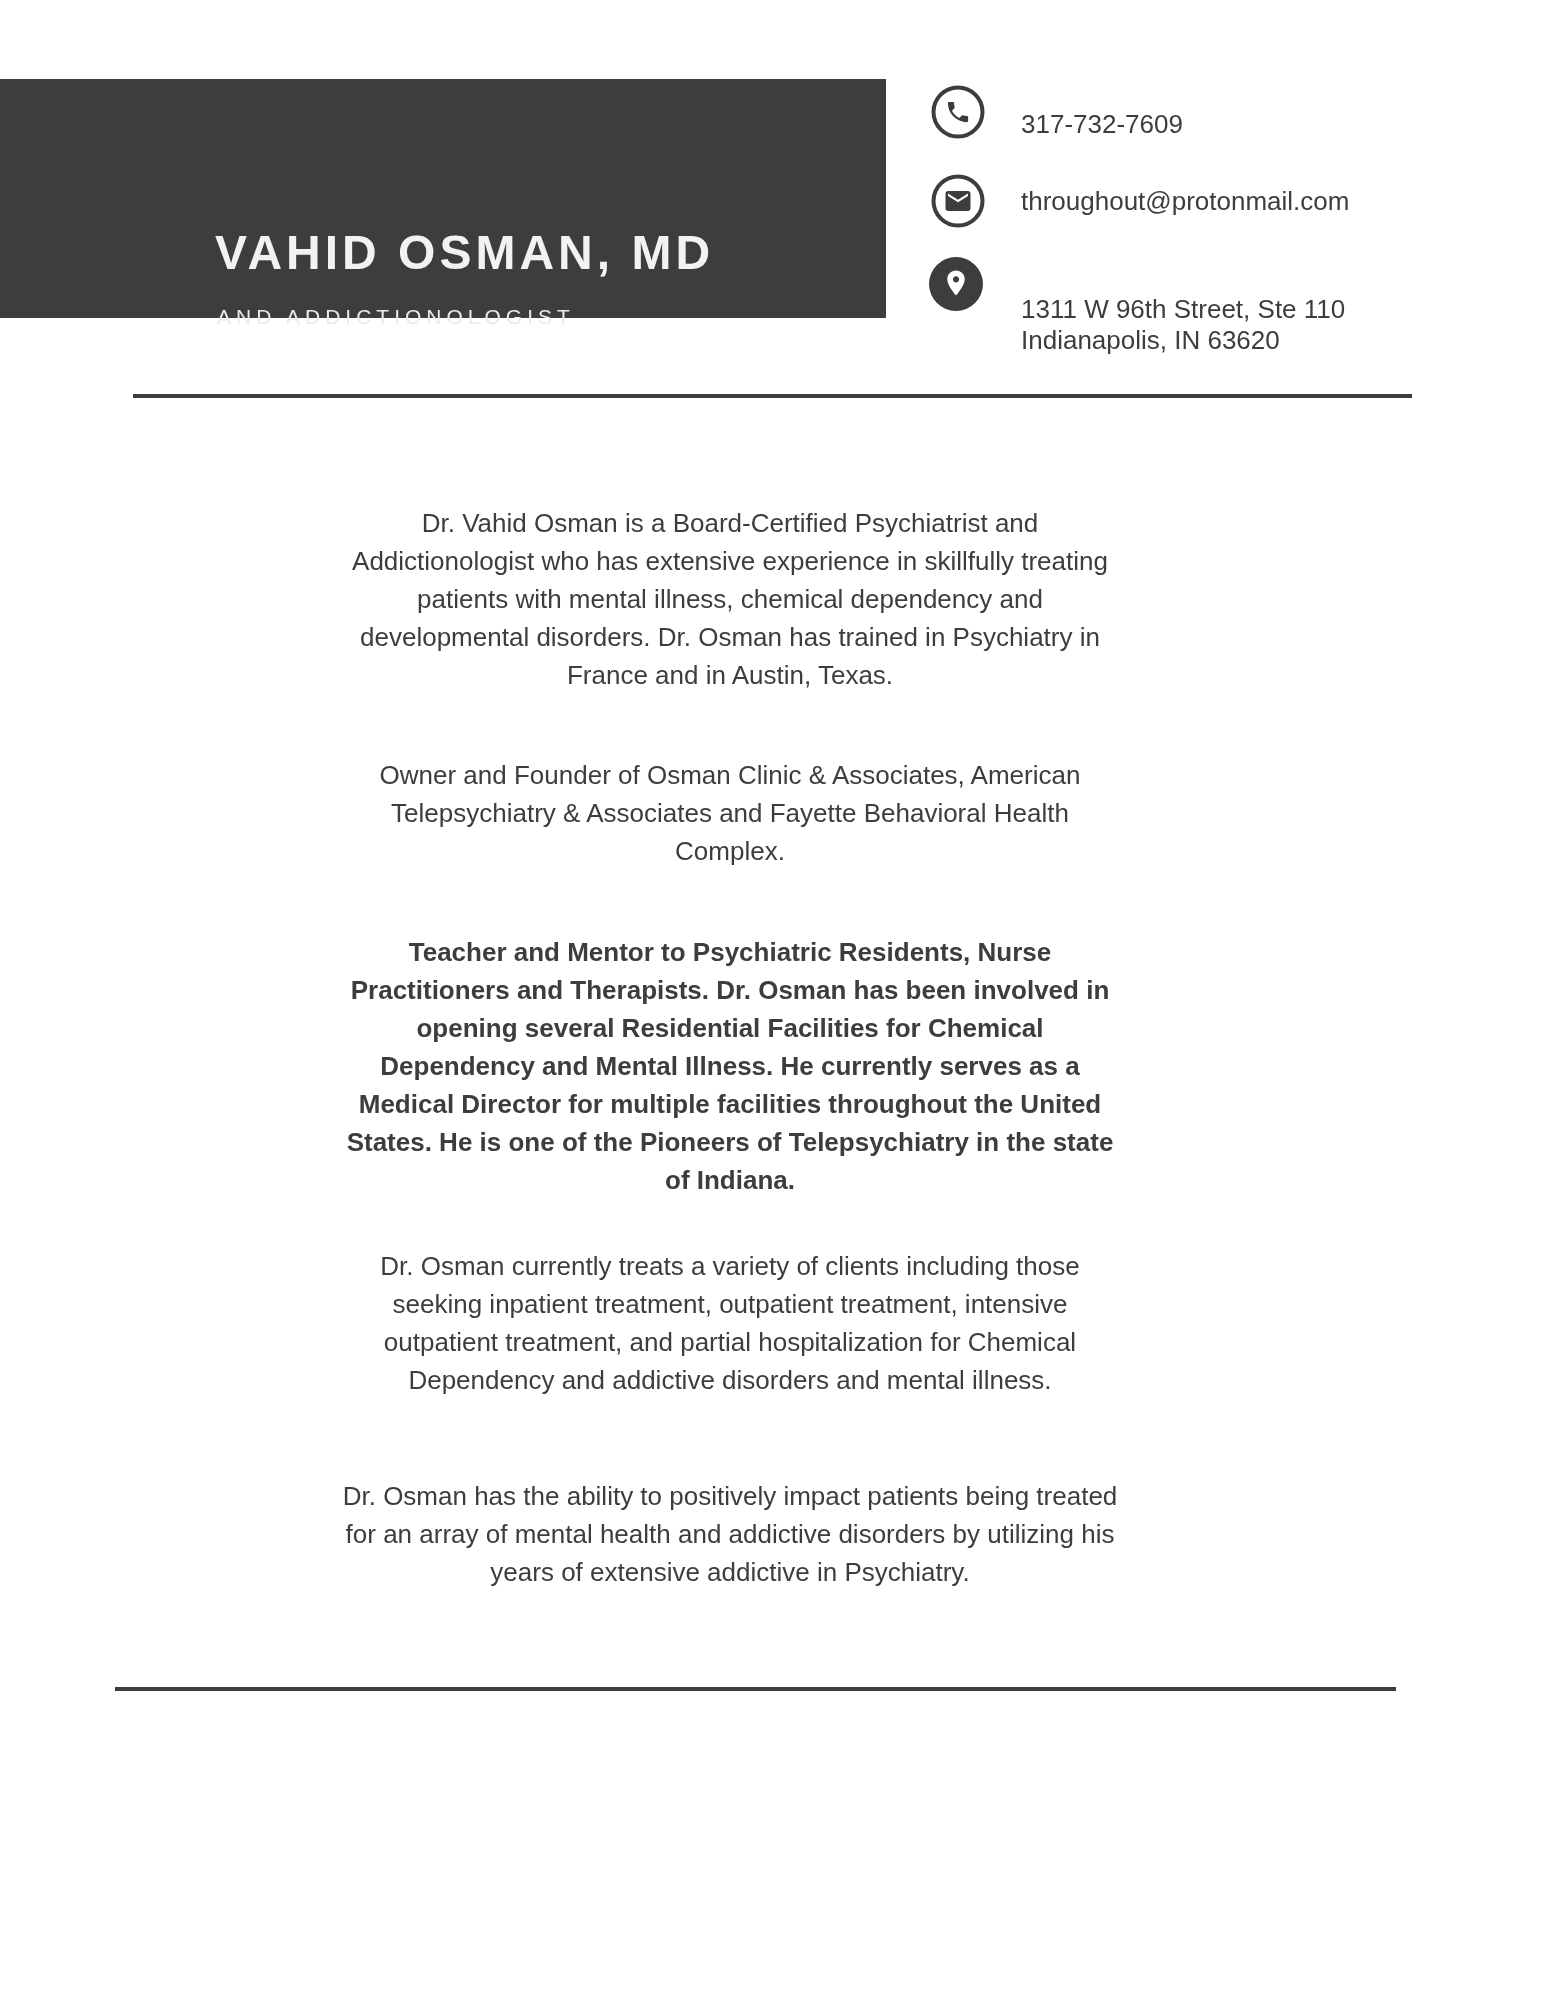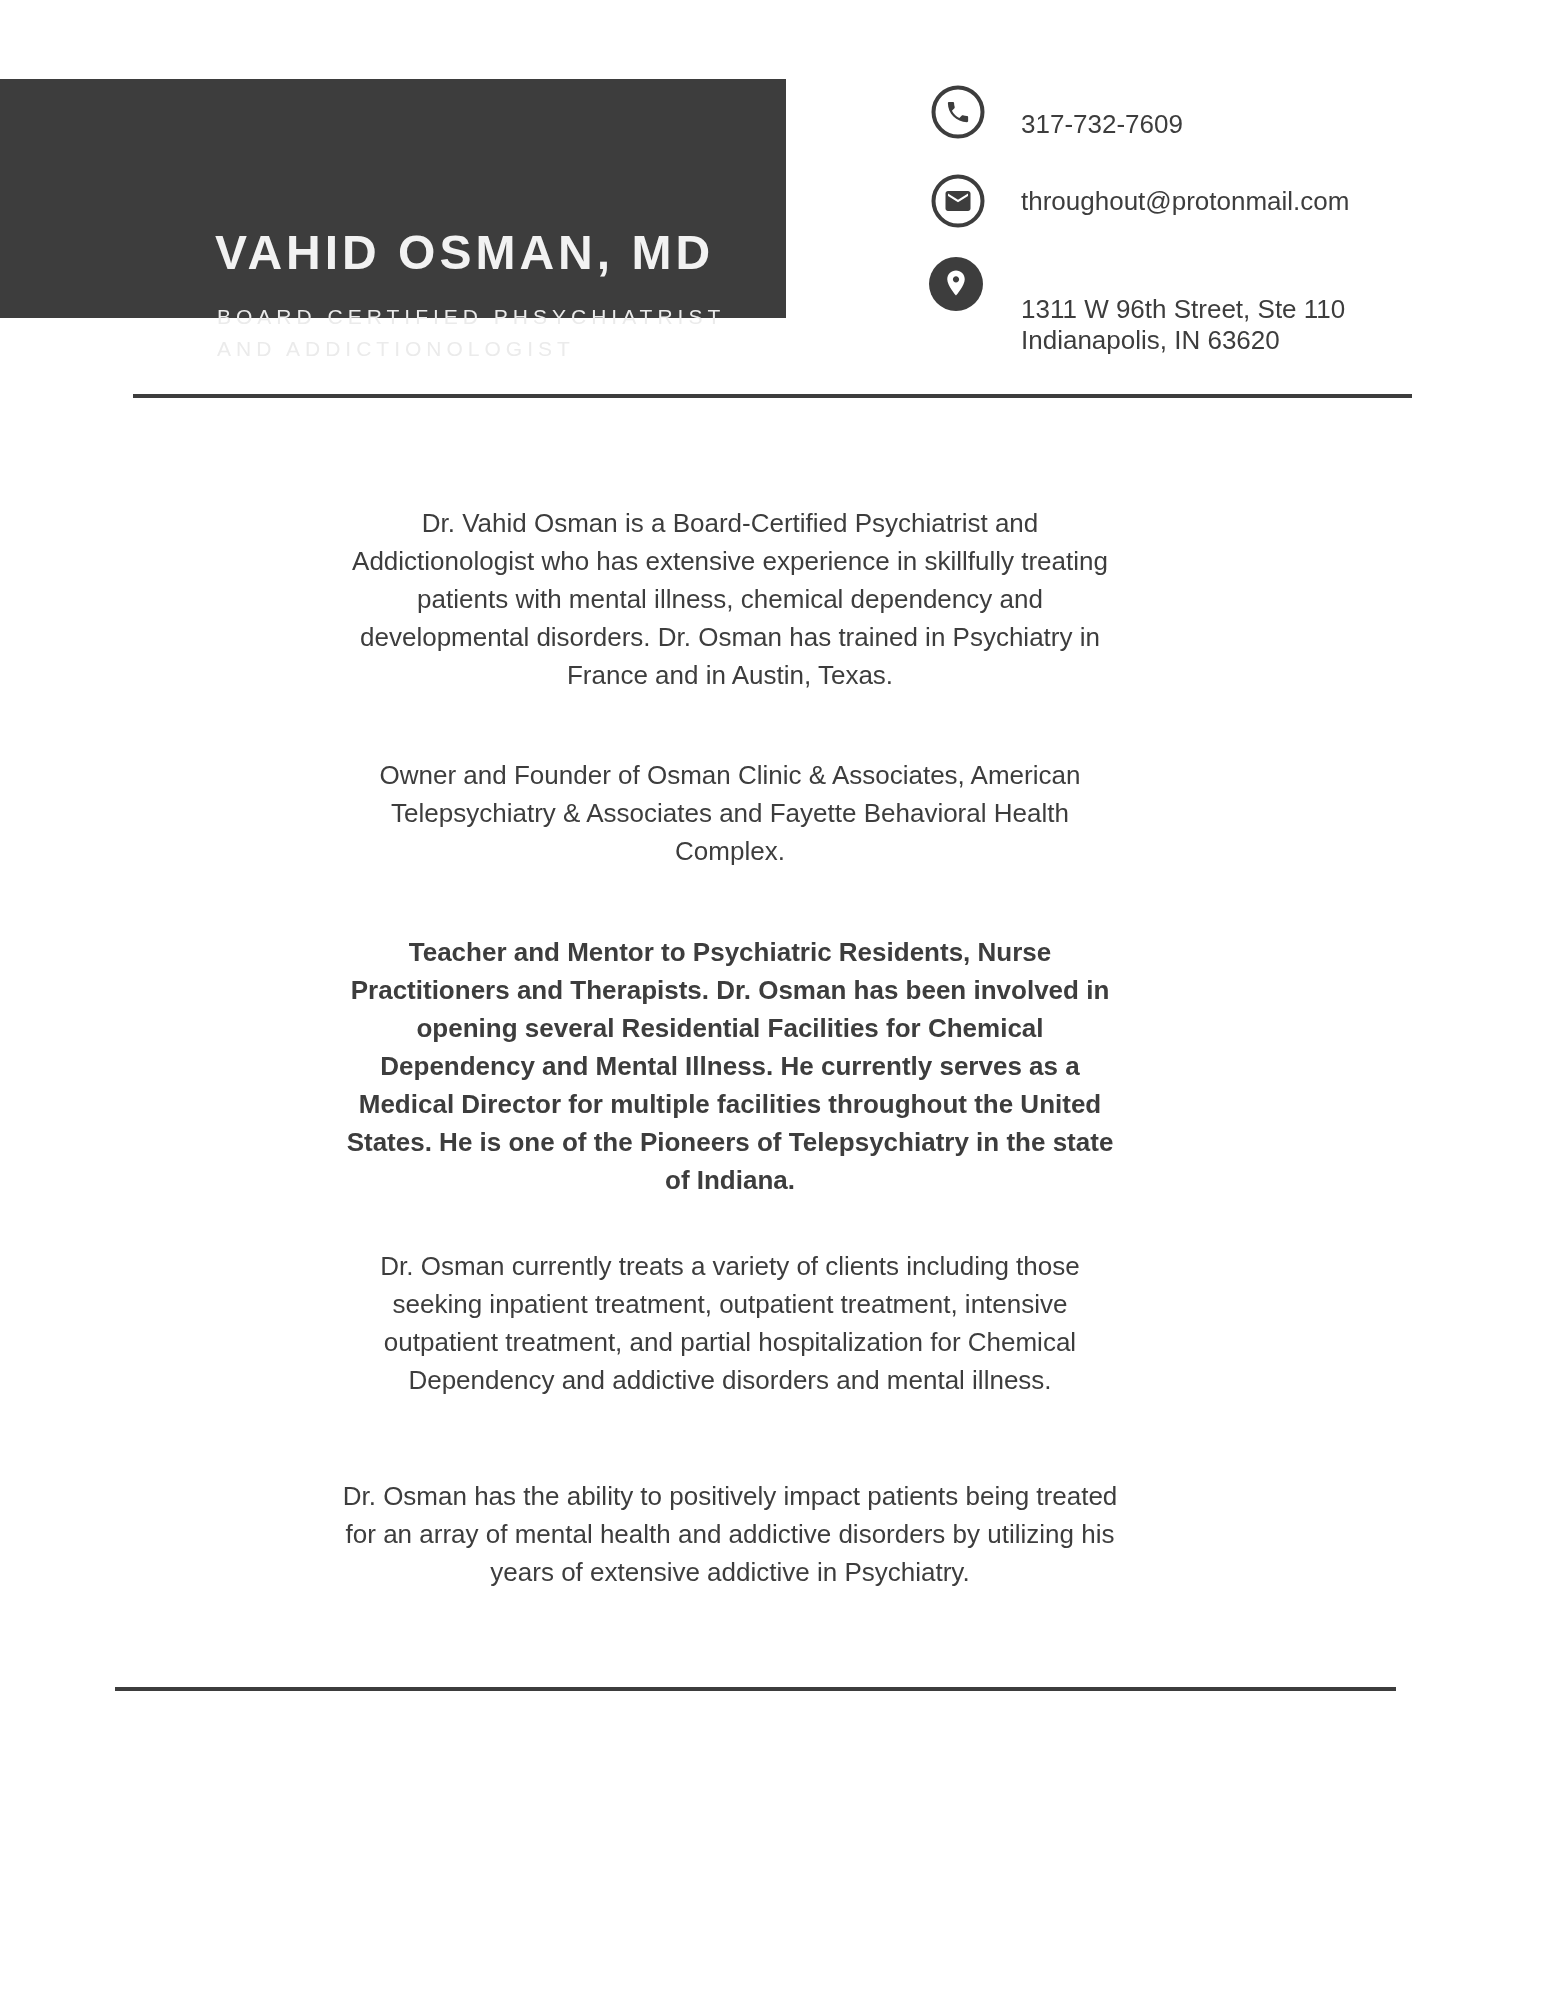--- a/index.html
+++ b/index.html
@@ -9,21 +9,21 @@
     font-family: "Liberation Sans", sans-serif;
     position: relative;
     overflow: hidden;
   }
   .page { position: absolute; inset: 0; width: 1545px; height: 2000px; }
 
   
   .header-block {
     position: absolute;
     left: 0; top: 79px;
-    width: 786px; height: 239px;
+    width: 886px; height: 239px;
     background: #3d3d3d;
   }
   .doctor-name {
     position: absolute;
     left: 215px; top: 146px;
     color: #f2f2f2;
     font-size: 48px;
     font-weight: bold;
     letter-spacing: 4px;
     white-space: nowrap;
@@ -73,21 +73,20 @@
   .p5 { top: 1477px; }
 </style>
 </head>
 <body>
 
 <div class="page">
 
   <div class="header-block">
     <div class="doctor-name">VAHID OSMAN, MD</div>
     <div class="doctor-subtitle">
-      <div>BOARD CERTIFIED PHSYCHIATRIST</div>
       <div>AND ADDICTIONOLOGIST</div>
     </div>
   </div>
 
   <svg class="contact-icon" style="left:931px; top:85px;" viewBox="0 0 54 54" xmlns="http://www.w3.org/2000/svg">
     <circle cx="27" cy="27" r="24.5" fill="none" stroke="#3d3d3d" stroke-width="4"></circle>
     <path fill="#3d3d3d" transform="translate(13.5,13.5) scale(1.125)" d="M6.62 10.79c1.44 2.83 3.76 5.14 6.59 6.59l2.2-2.2c.27-.27.67-.36 1.02-.24 1.12.37 2.33.57 3.57.57.55 0 1 .45 1 1V20c0 .55-.45 1-1 1-9.39 0-17-7.61-17-17 0-.55.45-1 1-1h3.5c.55 0 1 .45 1 1 0 1.25.2 2.45.57 3.57.11.35.03.74-.25 1.02l-2.2 2.2z"></path>
   </svg>
   <div class="contact-text" style="top:110px;">317-732-7609</div>
 

